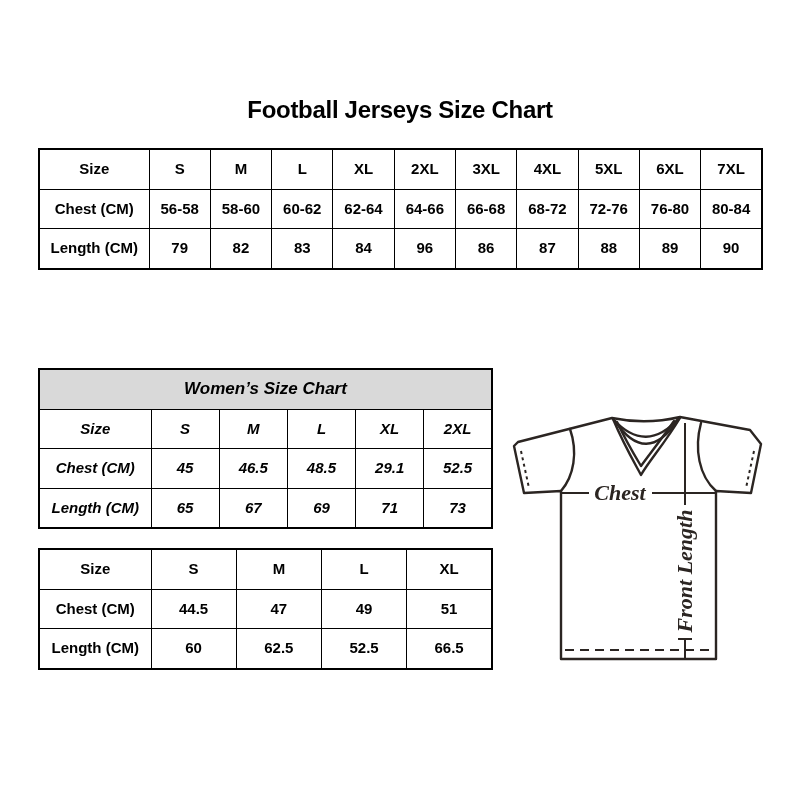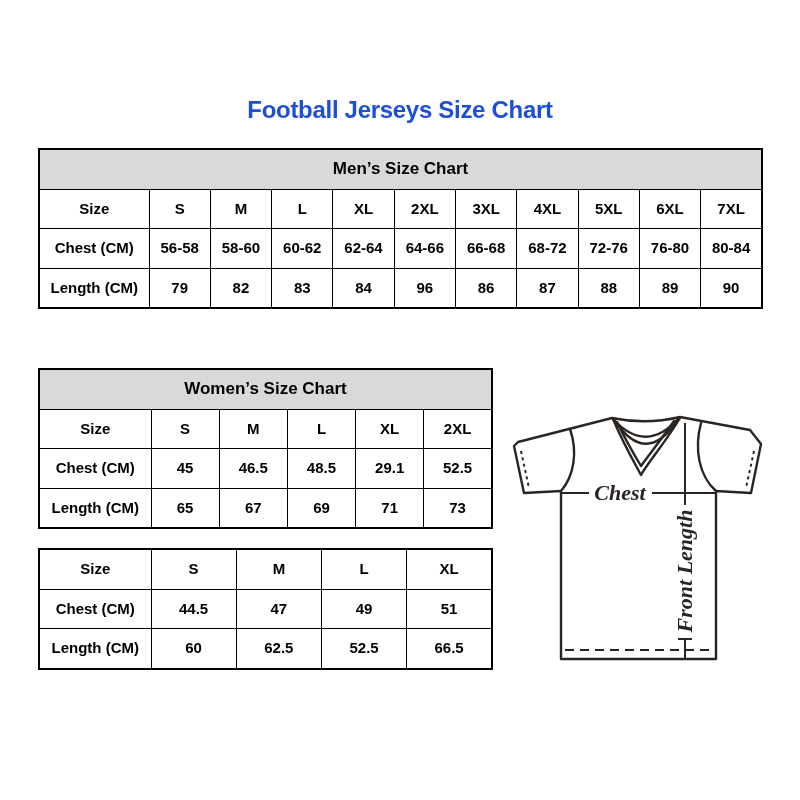--- a/index.html
+++ b/index.html
@@ -2,28 +2,28 @@
 <html><head>
 <meta charset="utf-8">
 <style>
   html,body{margin:0;padding:0;background:#ffffff;}
   .page{
     position:relative;width:800px;height:800px;background:#ffffff;overflow:hidden;
     font-family:"Liberation Sans","DejaVu Sans",sans-serif;color:#000;
   }
   .title{
     position:absolute;top:96px;left:0;width:100%;text-align:center;
-    font-size:24px;font-weight:bold;letter-spacing:-0.3px;color:#1d4ed8;
+    font-size:24px;font-weight:bold;letter-spacing:-0.3px;color:#000000;
   }
   table.sizes{
     position:absolute;border-collapse:collapse;table-layout:fixed;
     background:#fff;font-weight:bold;color:#000;border:2px solid #000;
   }
   #men  {left:38px;top:148px;width:725px;}
-  #women{left:38px;top:368px;width:455px;}
+  #women{left:38px;top:368px;width:455px;font-style:italic;}
   #youth{left:38px;top:548px;width:455px;}
   .sizes td{
     border:1.5px solid #000;height:38.5px;padding:0;line-height:1.05;
     text-align:center;vertical-align:middle;font-size:15px;font-weight:bold;
   }
   .sizes td.hdr{background:#d9d9d9;font-size:17px;}
   .jersey{position:absolute;left:500px;top:398px;}
 </style>
 </head>
 <body>
@@ -40,23 +40,20 @@
         <col>
         <col>
         <col>
         <col>
         <col>
         <col>
         <col>
         <col>
       </colgroup>
       <tbody>
-        <tr>
-          <td colspan="11" class="hdr">Men’s Size Chart</td>
-        </tr>
         <tr>
           <td class="lbl">Size</td>
           <td class="val">S</td>
           <td class="val">M</td>
           <td class="val">L</td>
           <td class="val">XL</td>
           <td class="val">2XL</td>
           <td class="val">3XL</td>
           <td class="val">4XL</td>
           <td class="val">5XL</td>

